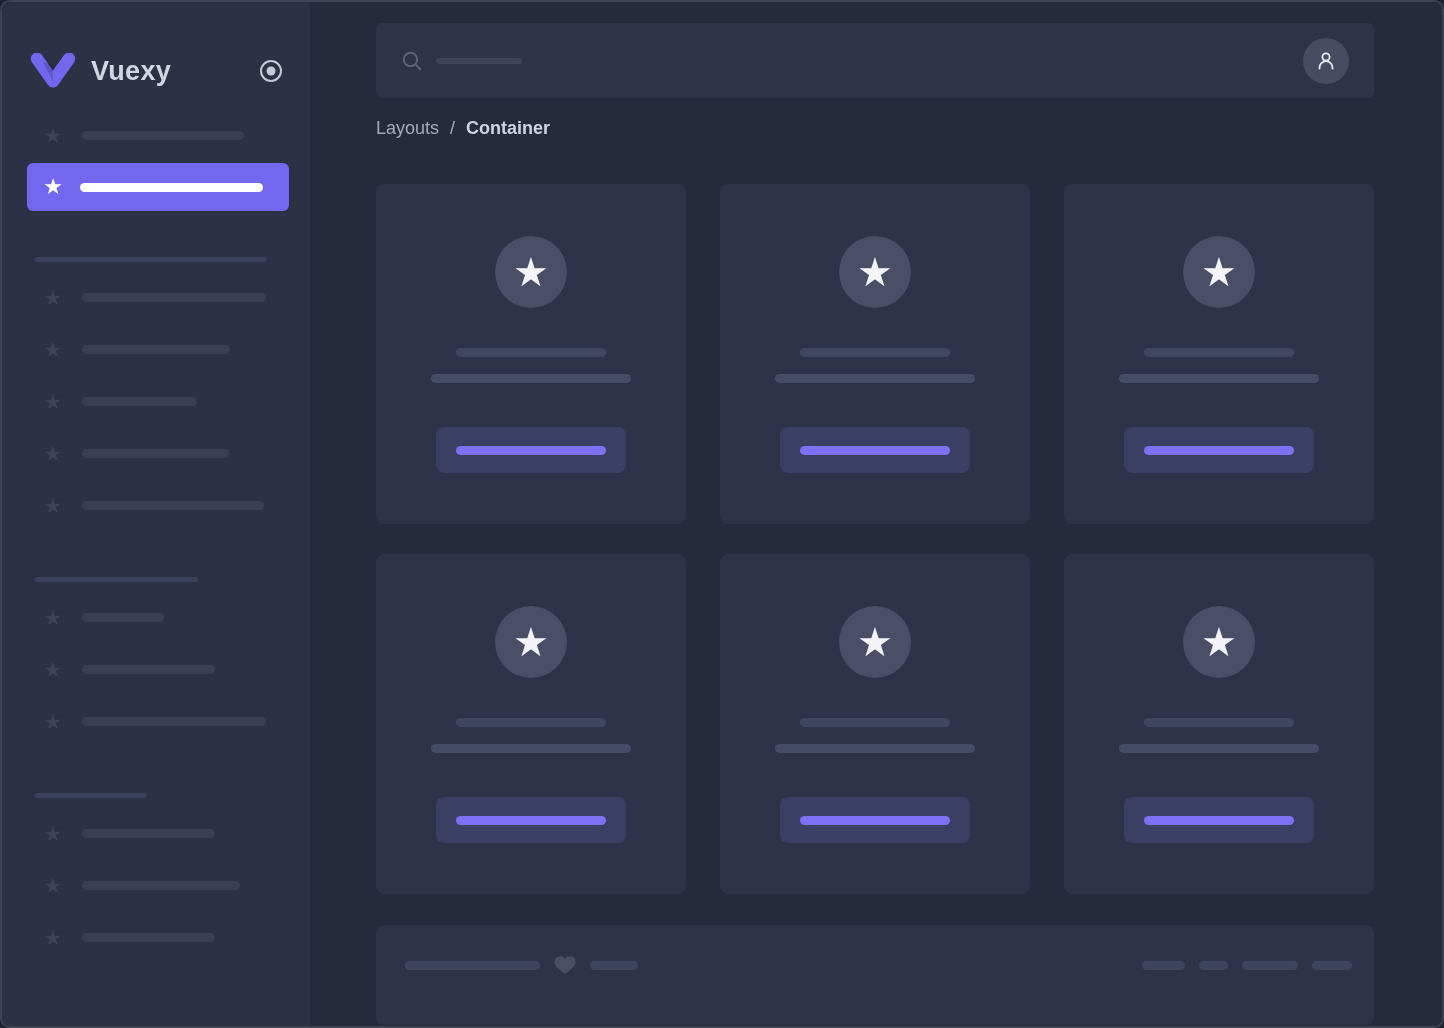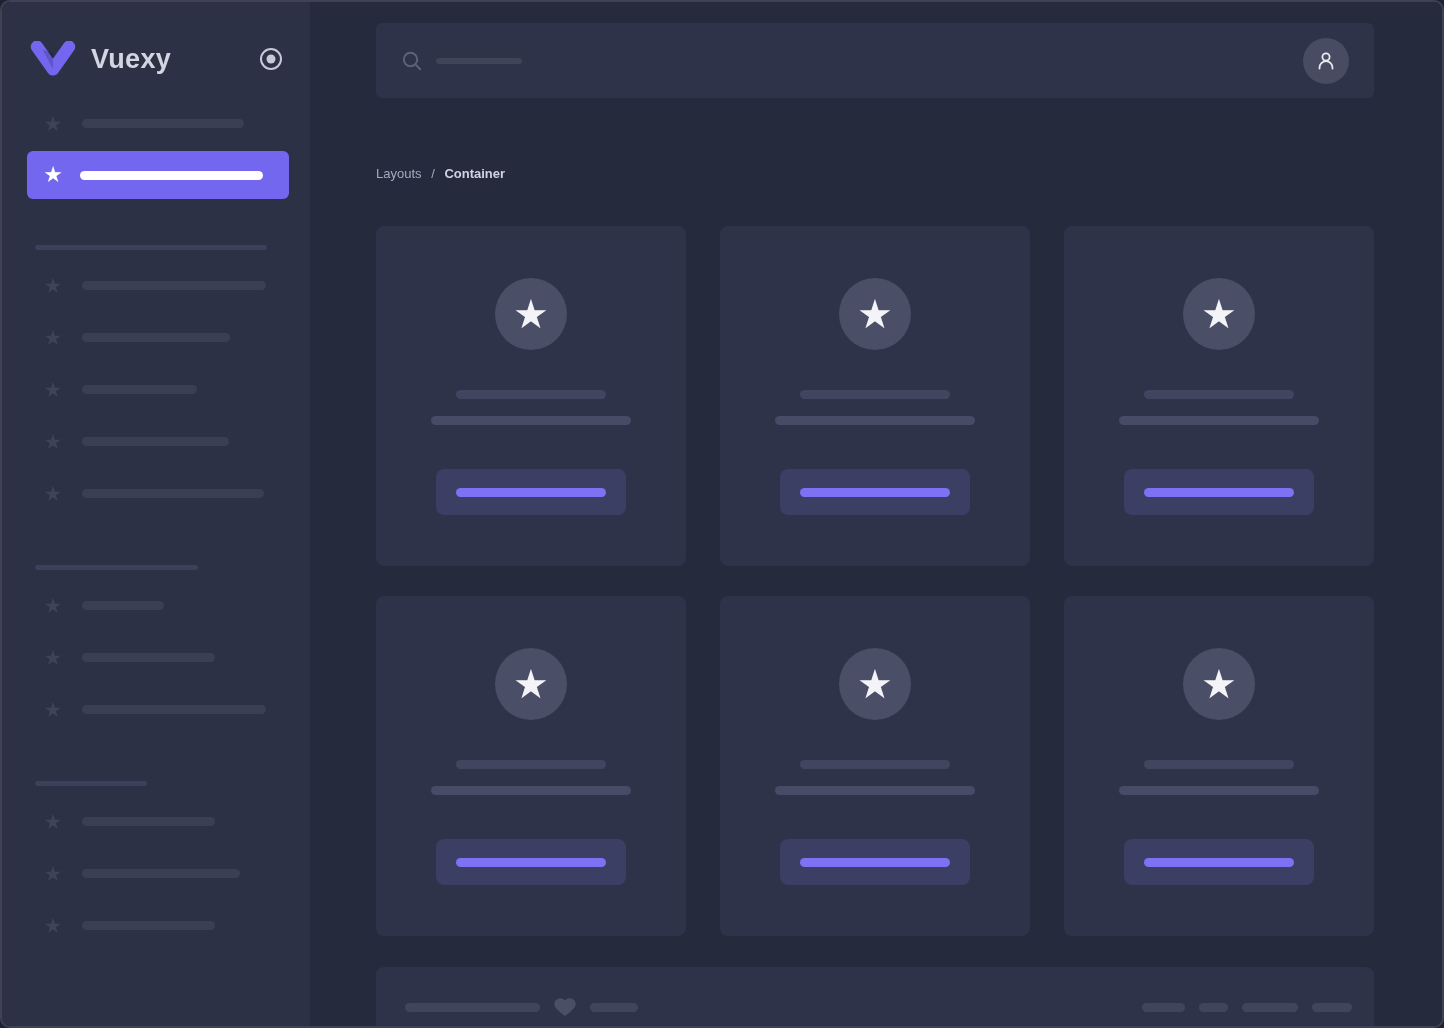--- a/index.html
+++ b/index.html
@@ -1,39 +1,39 @@
 <!DOCTYPE html>
 <html><head>
 <meta charset="utf-8">
 <style>
   html,body{margin:0;padding:0;background:#1d2130;font-family:"Liberation Sans","DejaVu Sans",sans-serif;}
   .frame{width:1444px;height:1028px;box-sizing:border-box;border:2px solid #3e4254;border-radius:10px;
          overflow:hidden;display:flex;background:#252a3d;}
   
   .sidebar{flex:0 0 308px;width:308px;background:#2c3145;height:100%;box-sizing:border-box;}
-  .side-head{display:flex;align-items:center;padding:32px 27px 0 28px;height:50px;}
+  .side-head{display:flex;align-items:center;padding:44px 27px 0 28px;height:50px;}
   .brand-name{margin-left:15px;font-size:27px;font-weight:700;color:#d3d5e2;letter-spacing:.3px;}
   .pin-toggle{margin-left:auto;display:flex;align-items:center;cursor:pointer;}
   .side-nav{margin-top:13px;}
   .side-row{height:52px;display:flex;align-items:center;padding-left:41px;cursor:pointer;}
   .side-row .star{width:20px;font-size:21px;line-height:1;color:#3e4358;text-align:center;}
   .skel{display:block;height:9px;border-radius:5px;}
   .side-row .skel{margin-left:19px;background:#3a3f55;}
   .side-row.active{height:48px;margin:2px 21px 2px 25px;border-radius:6px;background:#7367f0;padding-left:16px;}
   .side-row.active .star{color:#ffffff;font-size:22px;}
   .side-row.active .skel{background:#ffffff;margin-left:17px;}
   .section-header{margin:46px 0 9px 33px;height:5px;border-radius:3px;background:#3c415b;}
   
   .main{flex:1;box-sizing:border-box;padding:21px 68px 0 66px;background:#252a3d;}
   .topbar{height:75px;background:#2f3349;border-radius:6px;display:flex;align-items:center;
           padding:0 25px;box-sizing:border-box;cursor:text;}
   .topbar .skel{height:6px;border-radius:3px;background:#3f4459;margin-left:13px;}
   .avatar{margin-left:auto;width:46px;height:46px;border-radius:50%;background:#474c63;
           display:flex;align-items:center;justify-content:center;cursor:pointer;}
-  .breadcrumb{margin-top:68px;font-size:13px;color:#a6aabe;}
+  .breadcrumb{margin-top:20px;font-size:18px;color:#a6aabe;}
   .breadcrumb .sep{margin:0 6px;}
   .breadcrumb .current{color:#d0d3e3;font-weight:700;}
   
   .grid{margin-top:45px;display:grid;grid-template-columns:repeat(3,1fr);column-gap:34px;row-gap:30px;}
   .card{height:340px;background:#2e3349;border-radius:8px;display:flex;flex-direction:column;
         align-items:center;padding-top:52px;box-sizing:border-box;}
   .card-circle{width:72px;height:72px;border-radius:50%;background:#4a4e66;
                display:flex;align-items:center;justify-content:center;}
   .card-circle .star{color:#f3f3f8;font-size:40px;line-height:1;}
   .card .l1{margin-top:40px;background:#414660;}

